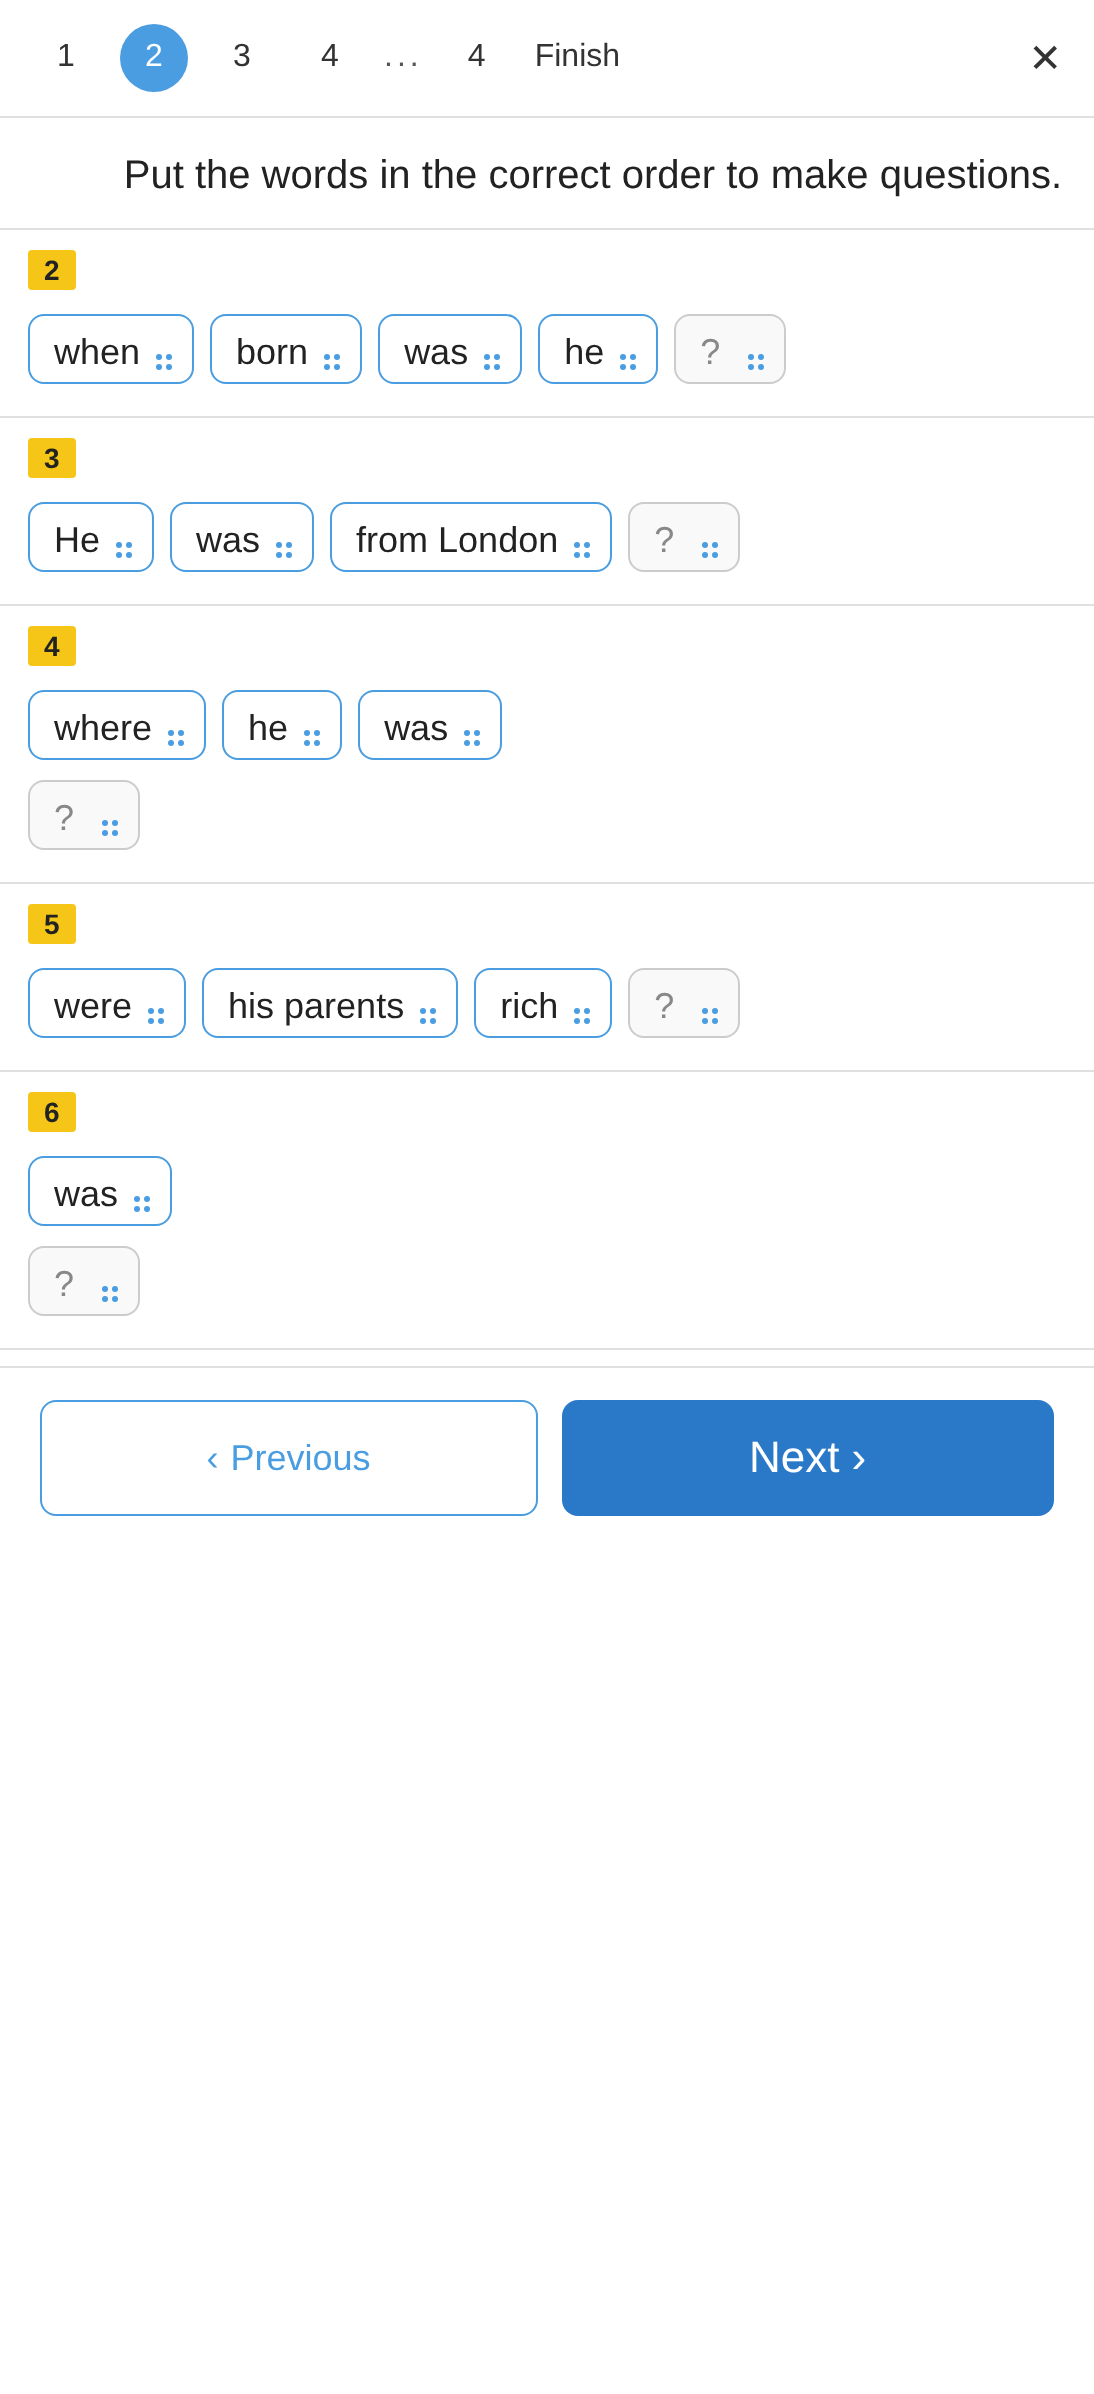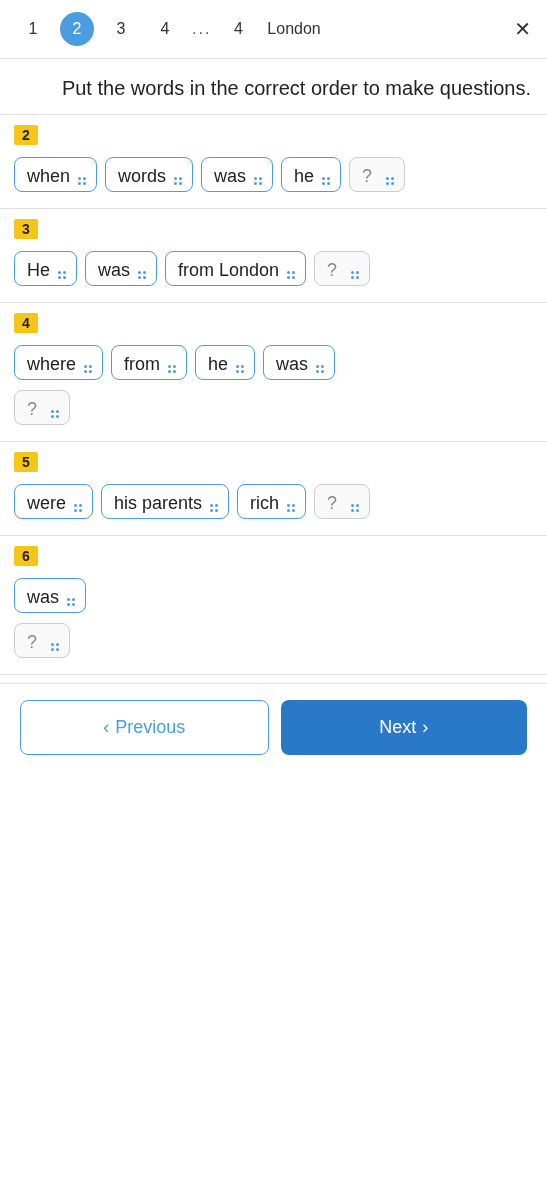--- a/index.html
+++ b/index.html
@@ -155,40 +155,40 @@
       justify-content: center;
       gap: 6px;
     }
 
     .btn-next {
       flex: 1;
       padding: 16px 0;
       border: none;
       background: #2979c8;
       color: #fff;
-      font-size: 18px;
+      font-size: 22px;
       border-radius: 8px;
       cursor: pointer;
       display: flex;
       align-items: center;
       justify-content: center;
       gap: 6px;
     }
   </style>
 </head>
 <body>
 
 <div class="top-nav">
   <div class="nav-num">1</div>
   <div class="nav-num active">2</div>
   <div class="nav-num">3</div>
   <div class="nav-num">4</div>
   <div class="nav-dots">...</div>
   <div class="nav-num">4</div>
-  <div class="nav-finish">London</div>
+  <div class="nav-finish">Finish</div>
   <div class="nav-close">✕</div>
 </div>
 
 <div class="instructions">Put the words in the correct order to make questions.</div>
 
 <div class="question-section">
   <div class="question-label">2</div>
   <div class="word-row">
     <div class="word-chip">
       <span>when</span>
@@ -197,21 +197,21 @@
             <i></i>
             <i></i>
           </span>
         <span>
             <i></i>
             <i></i>
           </span>
       </span>
     </div>
     <div class="word-chip">
-      <span>words</span>
+      <span>born</span>
       <span class="drag-dots">
         <span>
             <i></i>
             <i></i>
           </span>
         <span>
             <i></i>
             <i></i>
           </span>
       </span>
@@ -314,33 +314,20 @@
       </span>
     </div>
   </div>
 </div>
 
 <div class="question-section">
   <div class="question-label">4</div>
   <div class="word-row">
     <div class="word-chip">
       <span>where</span>
-      <span class="drag-dots">
-        <span>
-            <i></i>
-            <i></i>
-          </span>
-        <span>
-            <i></i>
-            <i></i>
-          </span>
-      </span>
-    </div>
-    <div class="word-chip">
-      <span>from</span>
       <span class="drag-dots">
         <span>
             <i></i>
             <i></i>
           </span>
         <span>
             <i></i>
             <i></i>
           </span>
       </span>

